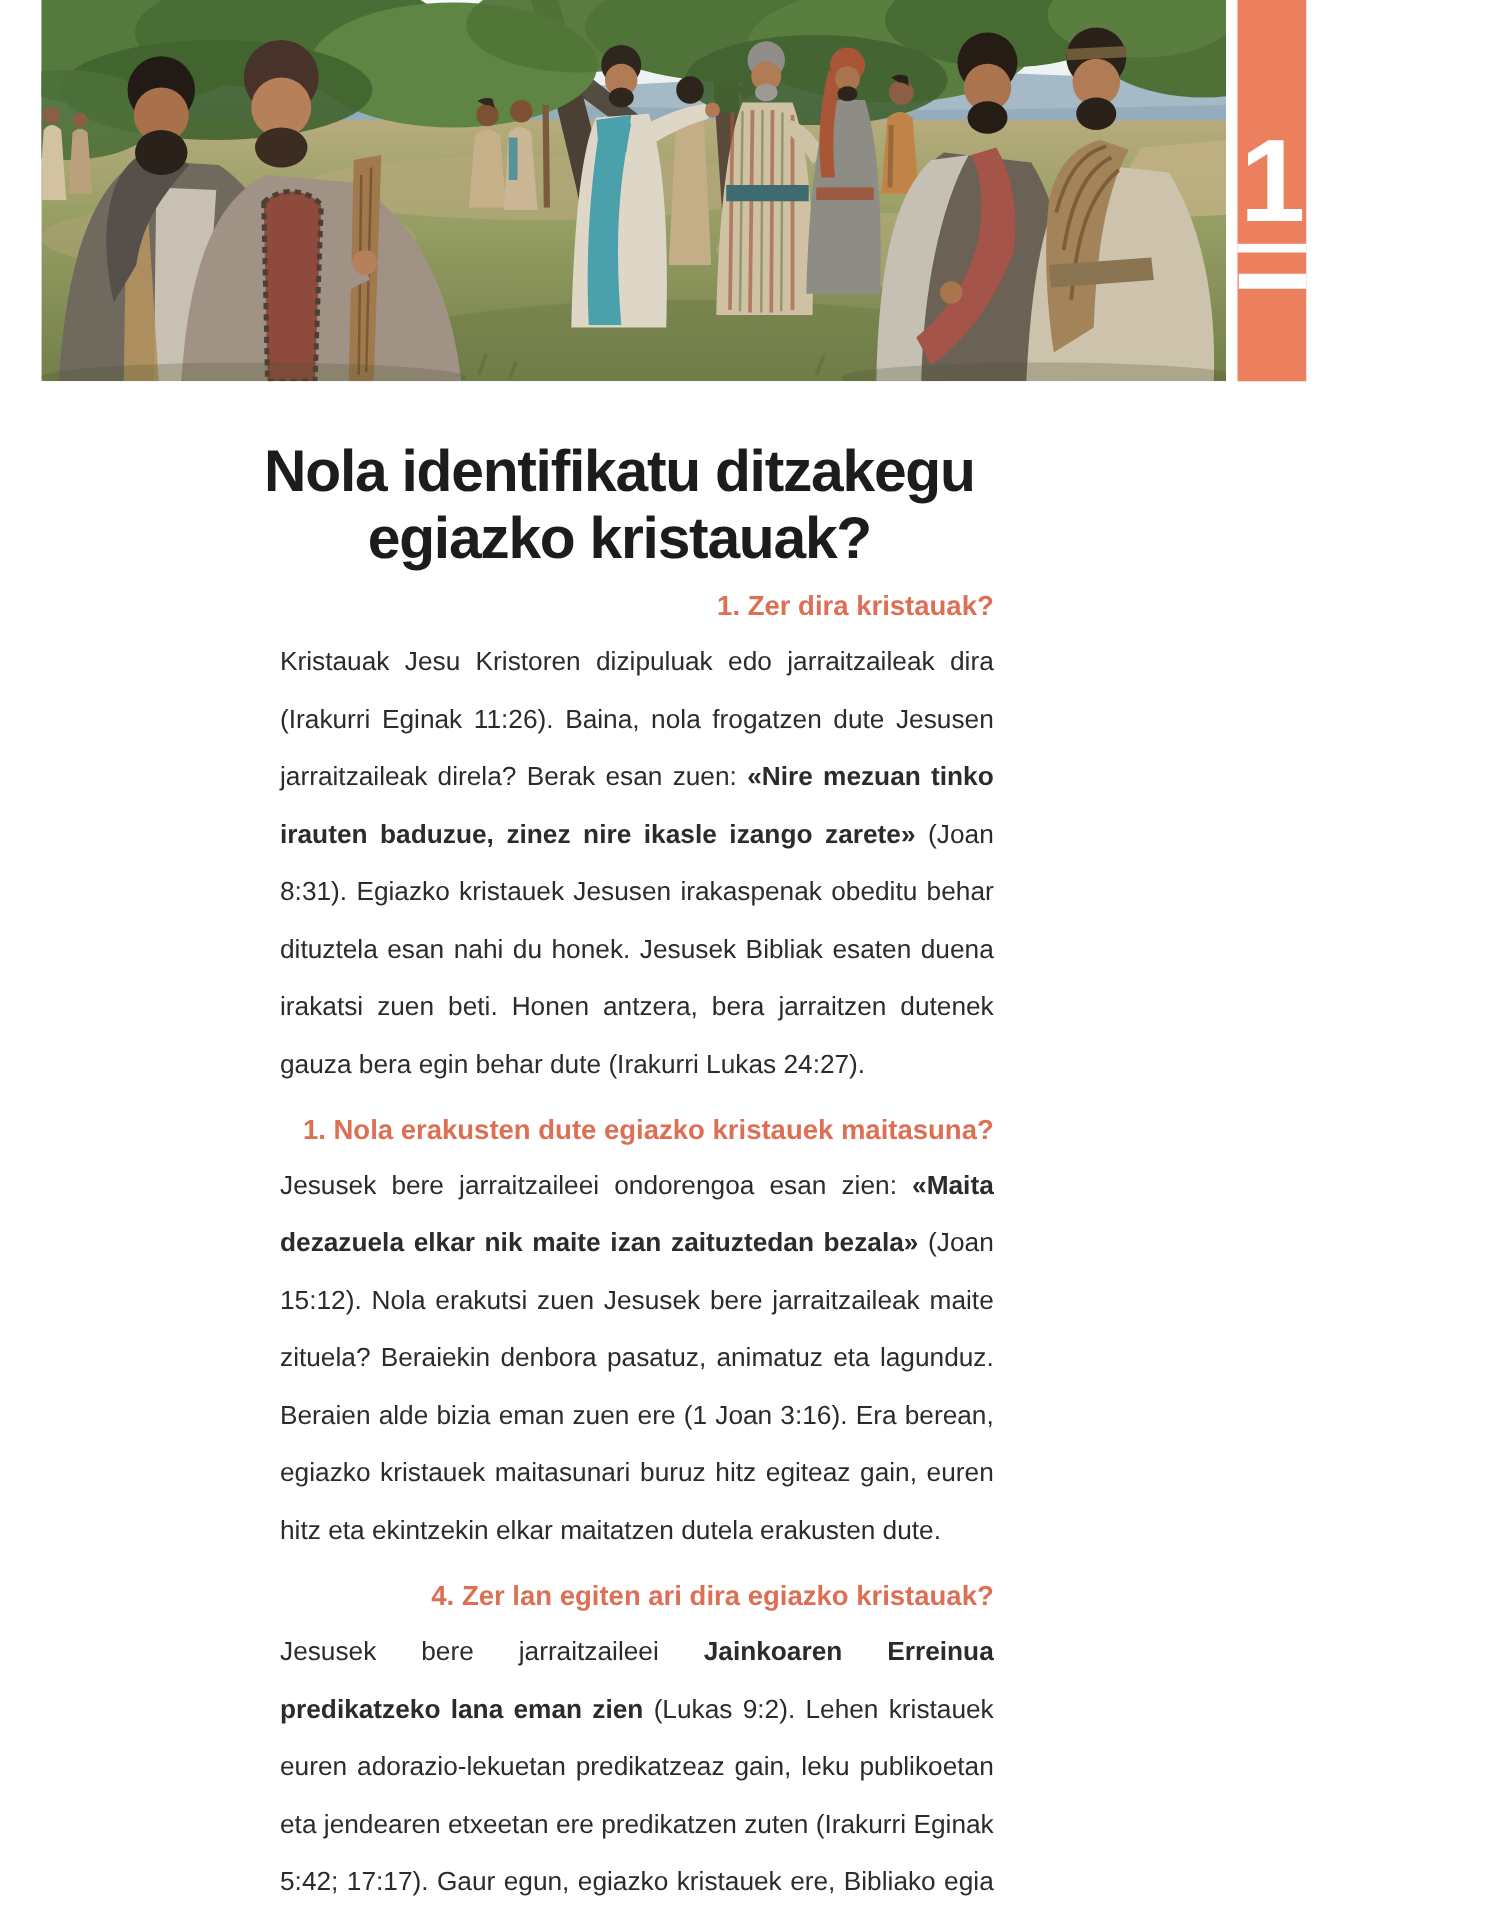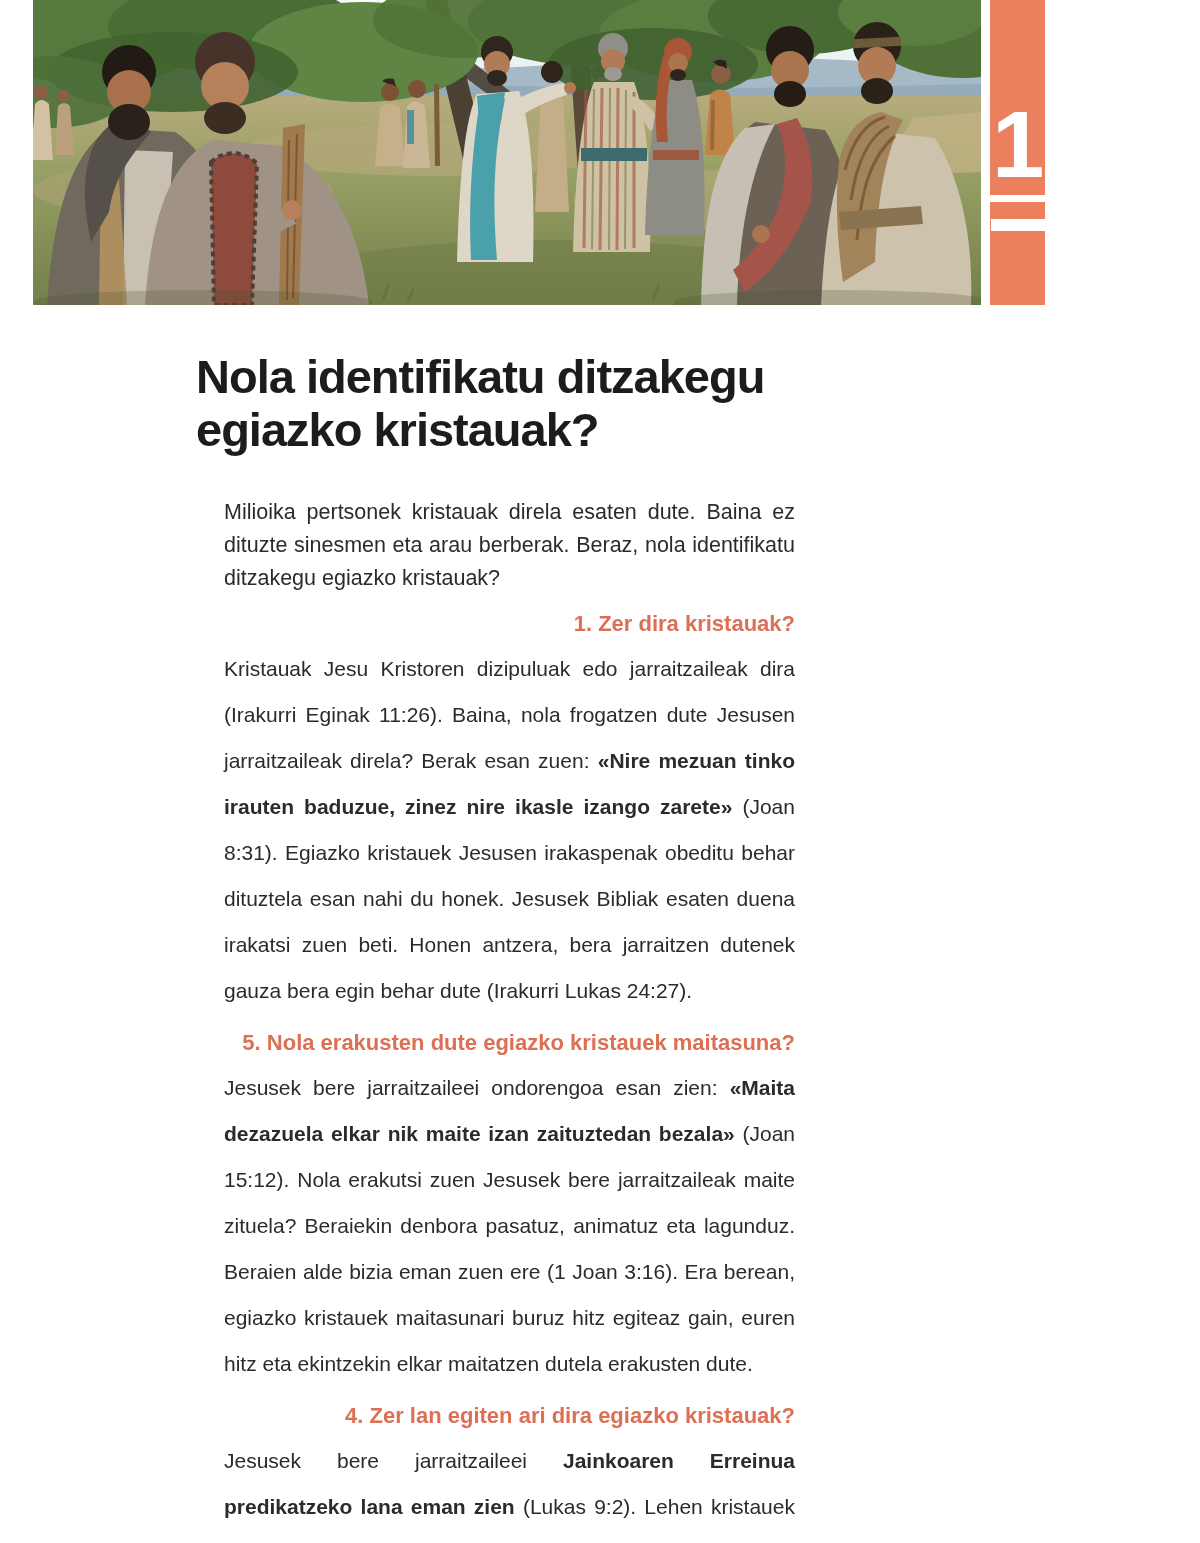--- a/index.html
+++ b/index.html
@@ -26,21 +26,21 @@
     color:#ffffff;font-size:94px;font-weight:bold;line-height:1;
     letter-spacing:-2px;
     border-bottom:7px solid #ffffff;padding:0 2px 3px 2px;
   }
   .chapter-bar{width:102px;height:12px;background:#ffffff;margin-top:17px;}
   
   .content{padding:0 250px 0 163px;}
   .page-title{
     margin:45px 0 0 0;
     font-size:47px;line-height:53px;font-weight:bold;
-    letter-spacing:-1px;color:#1c1c1a;
+    letter-spacing:-1px;color:#1c1c1a;text-align:center;
   }
   .intro{
     margin:40px 0 0 28px;
     font-size:21.5px;line-height:33px;text-align:justify;
   }
   .section{margin-top:16px;}
   .section-heading{
     margin:0;font-size:22px;line-height:26px;font-weight:bold;
     color:var(--accent-heading,#dd6f54);
     text-align:right;
@@ -220,29 +220,28 @@
     <div class="chapter-block">
       <div class="chapter-number">18</div>
       <div class="chapter-bar"></div>
     </div>
   </div>
 
   <div class="content">
 
     <h1 class="page-title">Nola identifikatu ditzakegu egiazko kristauak?</h1>
 
-    <p class="intro">Milioika pertsonek kristauak direla esaten dute. Baina ez dituzte sinesmen eta arau berberak. Beraz, nola identifikatu ditzakegu egiazko kristauak?</p>
 
     <div class="section">
       <h2 class="section-heading">1. Zer dira kristauak?</h2>
       <p class="section-body"><span>Kristauak Jesu Kristoren dizipuluak edo jarraitzaileak dira (Irakurri Eginak 11:26). Baina, nola frogatzen dute Jesusen jarraitzaileak direla? Berak esan zuen: </span><b>«Nire mezuan tinko irauten baduzue, zinez nire ikasle izango zarete»</b><span> (Joan 8:31). Egiazko kristauek Jesusen irakaspenak obeditu behar dituztela esan nahi du honek. Jesusek Bibliak esaten duena irakatsi zuen beti. Honen antzera, bera jarraitzen dutenek gauza bera egin behar dute (Irakurri Lukas 24:27).</span></p>
     </div>
 
     <div class="section">
-      <h2 class="section-heading">5. Nola erakusten dute egiazko kristauek maitasuna?</h2>
+      <h2 class="section-heading">1. Nola erakusten dute egiazko kristauek maitasuna?</h2>
       <p class="section-body"><span>Jesusek bere jarraitzaileei ondorengoa esan zien: </span><b>«Maita dezazuela elkar nik maite izan zaituztedan bezala»</b><span> (Joan 15:12). Nola erakutsi zuen Jesusek bere jarraitzaileak maite zituela? Beraiekin denbora pasatuz, animatuz eta lagunduz. Beraien alde bizia eman zuen ere (1 Joan 3:16). Era berean, egiazko kristauek maitasunari buruz hitz egiteaz gain, euren hitz eta ekintzekin elkar maitatzen dutela erakusten dute.</span></p>
     </div>
 
     <div class="section">
       <h2 class="section-heading">4. Zer lan egiten ari dira egiazko kristauak?</h2>
       <p class="section-body"><span>Jesusek bere jarraitzaileei </span><b>Jainkoaren Erreinua predikatzeko lana eman zien</b><span> (Lukas 9:2). Lehen kristauek euren adorazio-lekuetan predikatzeaz gain, leku publikoetan eta jendearen etxeetan ere predikatzen zuten (Irakurri Eginak 5:42; 17:17). Gaur egun, egiazko kristauek ere, Bibliako egia predikatzen dute jendea dagoen edozein lekutan. Euren bizilagunak maite dituzte. Horregatik, beraien denbora eta indarra pozik erabiltzen dituzte esperantzaz eta kontsolamenduz beteriko Bibliaren mezua zabaltzeko (Markos 12:31).</span></p>
     </div>
 
   </div>
 </div>

